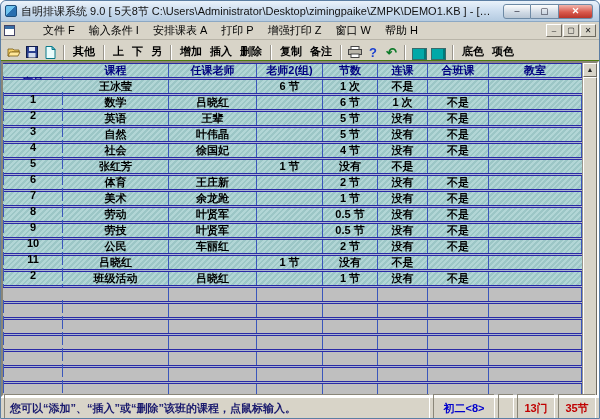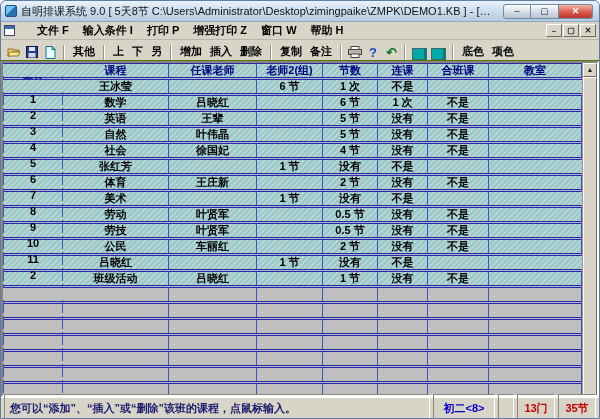--- a/index.html
+++ b/index.html
@@ -40,21 +40,21 @@
   .win-btn.close {
     width:34px; border-left:none; border-radius:0 3px 3px 0;
     background:linear-gradient(#f2b5ac,#d9594c 55%,#b8352a); color:#fff; font-weight:bold;
   }
 
   
   .menubar {
     height:18px; flex:0 0 18px;
     background:#d8d4c8;
     border-bottom:1px solid #b9b5a9;
-    display:flex; align-items:center; padding:8px 3px; gap:10px;font-weight:bold;
+    display:flex; align-items:center; padding:8px 3px; gap:16px;
   }
   .mdi-icon { width:11px; height:11px; flex:0 0 11px; margin-right:5px;
     background:#fff; border:1px solid #446; position:relative; }
   .mdi-icon::before { content:""; position:absolute; left:0; top:0; right:0; height:3px; background:#3a6ea5; }
   .menu-items { display:flex; flex:1; gap:0; }
   .menu-item { padding:2px 7px; color:#000; cursor:default; }
   .mdi-btns { display:flex; gap:1px; }
   .mdi-btn { width:16px; height:13px; font-size:8px; line-height:11px; text-align:center;
     background:#d8d4c8; border:1px solid; border-color:#fff #6f6b61 #6f6b61 #fff; color:#222; }
 
@@ -144,20 +144,21 @@
       <div class="win-btn close">✕</div>
     </div>
   </div>
 
   <div class="menubar">
     <div class="mdi-icon"></div>
     <div class="menu-items">
 
     <div class="menu-item">文件 F</div>
         <div class="menu-item">输入条件 I</div>
+        <div class="menu-item">安排课表 A</div>
         <div class="menu-item">打印 P</div>
         <div class="menu-item">增强打印 Z</div>
         <div class="menu-item">窗口 W</div>
         <div class="menu-item">帮助 H</div>
       </div>
     <div class="mdi-btns">
 
     <div class="mdi-btn">–</div>
         <div class="mdi-btn">▢</div>
         <div class="mdi-btn">✕</div>
@@ -307,20 +308,21 @@
               <div class="td"></div>
               <div class="td">2 节</div>
               <div class="td">没有</div>
               <div class="td">不是</div>
               <div class="td"></div>
             </div>
 
             <div class="t-row">
               <div class="td">8</div>
               <div class="td">美术</div>
+              <div class="td">余龙跄</div>
               <div class="td"></div>
               <div class="td">1 节</div>
               <div class="td">没有</div>
               <div class="td">不是</div>
               <div class="td"></div>
             </div>
 
             <div class="t-row">
               <div class="td">9</div>
               <div class="td">劳动</div>

